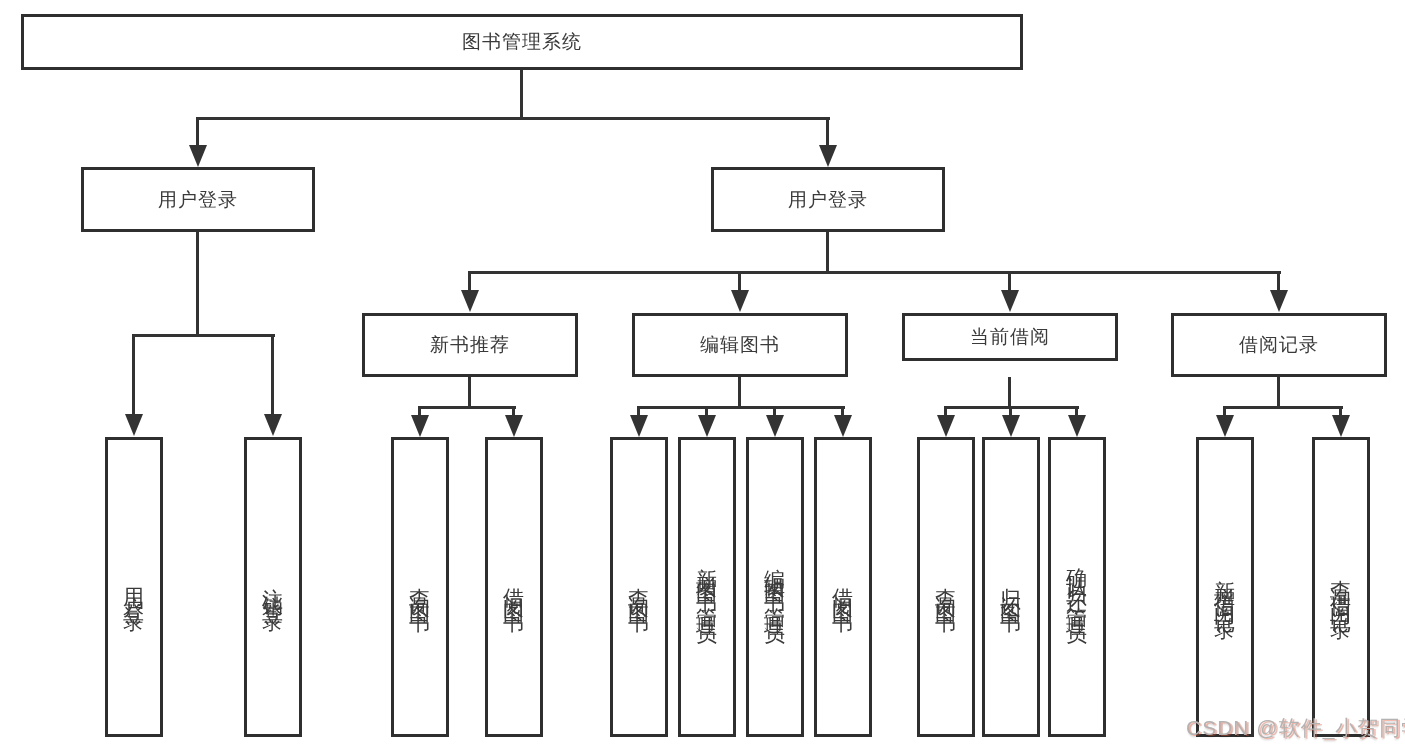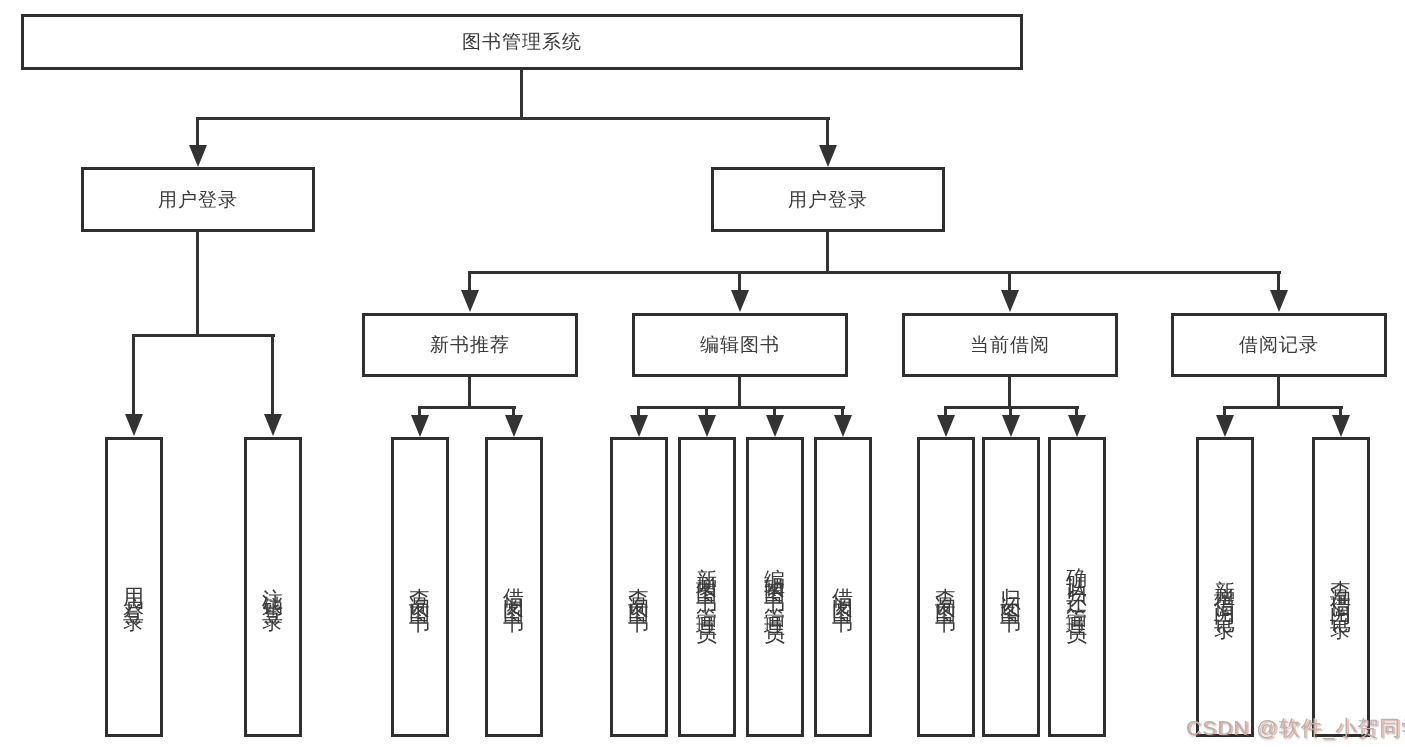--- a/index.html
+++ b/index.html
@@ -129,21 +129,21 @@
   <div class="box hbox" style="left:711px;top:167px;width:234px;height:65px">
     <span class="lbl">用户登录</span>
   </div>
 
   <div class="box hbox" style="left:362px;top:313px;width:216px;height:64px">
     <span class="lbl">新书推荐</span>
   </div>
   <div class="box hbox" style="left:632px;top:313px;width:216px;height:64px">
     <span class="lbl">编辑图书</span>
   </div>
-  <div class="box hbox" style="left:902px;top:313px;width:216px;height:64px">
+  <div class="box hbox" style="left:902px;top:313px;width:216px;height:48px">
     <span class="lbl">当前借阅</span>
   </div>
   <div class="box hbox" style="left:1171px;top:313px;width:216px;height:64px">
     <span class="lbl">借阅记录</span>
   </div>
 
   <div class="box vbox" style="left:105px;top:437px">
     <span class="vlbl">用户登录</span>
   </div>
   <div class="box vbox" style="left:244px;top:437px">

